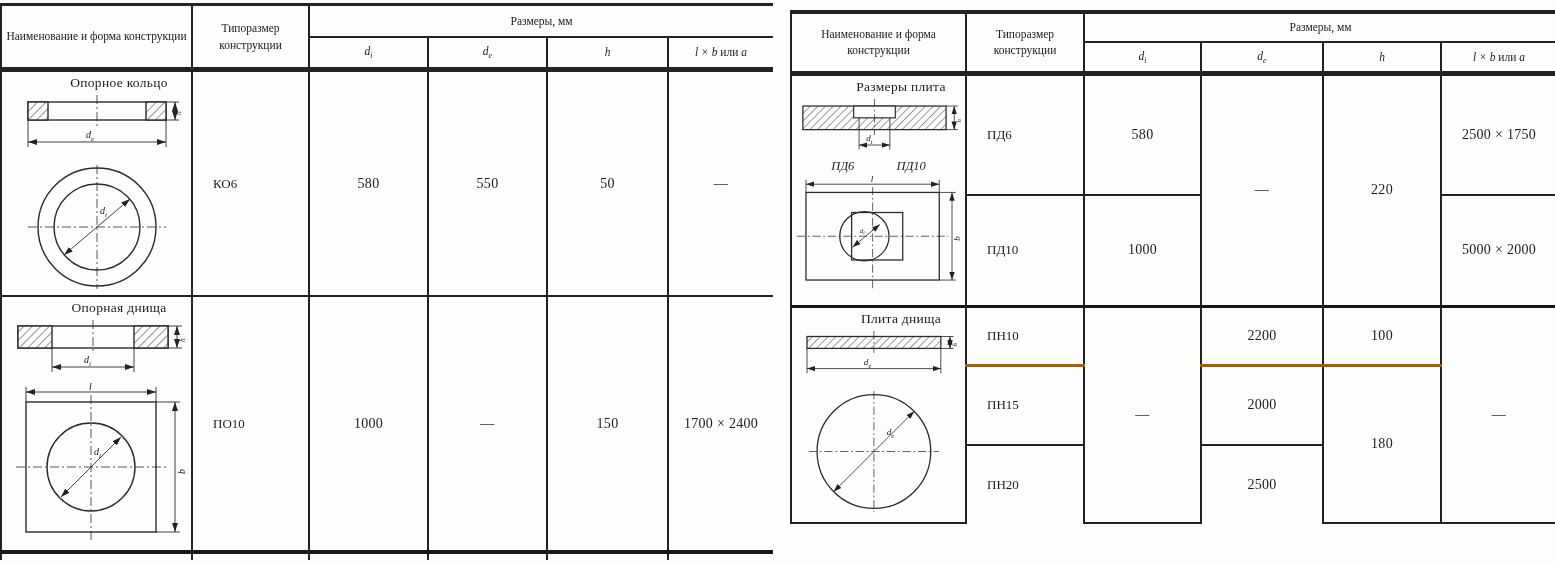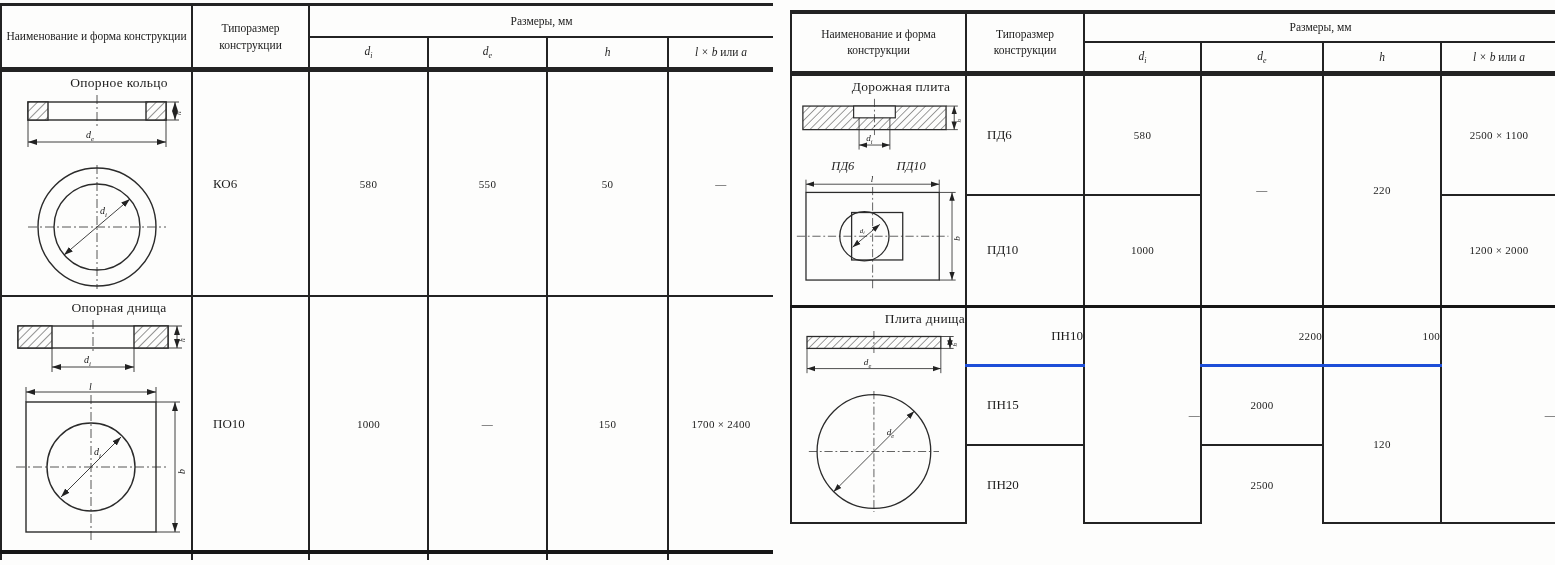--- a/index.html
+++ b/index.html
@@ -14,28 +14,28 @@
     vertical-align:middle; font-weight:normal; overflow:hidden;
   }
   #ltable { left:0;  top:3px;  width:772px; }
   #rtable { left:790px; top:10px; width:765px; }
   #ltable thead tr.hr1 th { border-top-width:3px; }
   #rtable thead tr.hr1 th { border-top-width:4px; }
   .tbl thead th { font-size:11.5px; line-height:1.4; }
   .tbl th.hb { border-bottom-width:5px; }
   .it { font-style:italic; }
   .tbl sub { font-size:8px; font-style:italic; }
-  td.val { font-size:11px; letter-spacing:0.3px; }
+  td.val { font-size:14px; letter-spacing:0.3px; }
   td.typ { font-size:13px; text-align:left; padding-left:20px; }
   td.namec { vertical-align:top; }
   .sectitle { font-size:13.5px; letter-spacing:0.3px; margin-top:3px;padding-left:45px; }
   .ne { border-right:none !important; }
   #ltable tr.sliver td { border-top:4px solid #161616; border-bottom:none; }
-  #rtable tr.secsep td { border-top-width:3px; border-top-color:#161616;text-align:right; }
-  #rtable td.bb3 { border-bottom:3px solid #1d4ed8; }
+  #rtable tr.secsep td { border-top-width:3px; border-top-color:#161616; }
+  #rtable td.bb3 { border-bottom:3px solid #a16207; }
   #rtable tr.lastrow td { border-bottom:none;font-family:Liberation Serif, serif; }
   svg.draw { display:block; margin:2px auto 0 auto; }
   .ol  { stroke:#2b2b2b; stroke-width:1.4; fill:none; }
   .hf  { stroke:#2b2b2b; stroke-width:1.4; fill:url(#hp); }
   .wf  { stroke:#2b2b2b; stroke-width:1.3; fill:#fdfdfc; }
   .cl  { stroke:#2b2b2b; stroke-width:0.8; stroke-dasharray:9 3 2 3; fill:none; }
   .dl  { stroke:#2b2b2b; stroke-width:0.9; fill:none; }
   text.dlb { font:italic 10px "Liberation Serif", serif; fill:#1c1c1c; }
   text.dlbs { font:italic 7.5px "Liberation Serif", serif; fill:#1c1c1c; }
   .variants { display:flex; justify-content:center; gap:42px;
@@ -184,21 +184,21 @@
       <th class="hb"><span class="it">d</span><sub>i</sub></th>
       <th class="hb"><span class="it">d</span><sub>e</sub></th>
       <th class="hb"><span class="it">h</span></th>
       <th class="hb ne"><span class="it">l × b</span> <span>или</span> <span class="it">a</span></th>
     </tr>
   </thead>
   <tbody>
 
     <tr style="height:122px">
       <td class="namec" rowspan="2">
-        <div class="sectitle">Дорожная плита</div>
+        <div class="sectitle">Размеры плита</div>
         <svg class="draw" width="168" height="58" viewBox="0 0 184 64">
           <rect class="hf" x="8" y="10" width="158" height="26"></rect>
           <rect class="wf" x="64" y="10" width="46" height="13"></rect>
           <line class="cl" x1="87" y1="2" x2="87" y2="42"></line>
           <line class="dl" x1="166" y1="10" x2="179" y2="10"></line>
           <line class="dl" x1="166" y1="36" x2="179" y2="36"></line>
           <line class="dl" x1="175" y1="10" x2="175" y2="36" marker-start="url(#arr)" marker-end="url(#arr)"></line>
           <text class="dlbs" x="0" y="0" transform="translate(183,28) rotate(-90)">h</text>
           <line class="dl" x1="70" y1="23" x2="70" y2="58"></line>
           <line class="dl" x1="104" y1="23" x2="104" y2="58"></line>
@@ -224,27 +224,27 @@
           <line class="dl" x1="158" y1="18" x2="176" y2="18"></line>
           <line class="dl" x1="158" y1="114" x2="176" y2="114"></line>
           <line class="dl" x1="172" y1="18" x2="172" y2="114" marker-start="url(#arr)" marker-end="url(#arr)"></line>
           <text class="dlb" x="0" y="0" transform="translate(181,71) rotate(-90)">b</text>
         </svg>
       </td>
       <td class="typ">ПД6</td>
       <td class="val">580</td>
       <td class="val" rowspan="2">—</td>
       <td class="val" rowspan="2">220</td>
-      <td class="val ne">2500 × 1100</td>
+      <td class="val ne">2500 × 1750</td>
     </tr>
 
     <tr style="height:111px">
       <td class="typ">ПД10</td>
       <td class="val">1000</td>
-      <td class="val ne">1200 × 2000</td>
+      <td class="val ne">5000 × 2000</td>
     </tr>
 
     <tr class="secsep" style="height:59px">
       <td class="namec" rowspan="3">
         <div class="sectitle">Плита днища</div>
         <svg class="draw" width="165" height="48" viewBox="0 0 180 52">
           <rect class="hf" x="12" y="8" width="146" height="13"></rect>
           <line class="cl" x1="85" y1="2" x2="85" y2="26"></line>
           <line class="dl" x1="12" y1="21" x2="12" y2="48"></line>
           <line class="dl" x1="158" y1="21" x2="158" y2="48"></line>
@@ -266,21 +266,21 @@
       <td class="typ bb3">ПН10</td>
       <td class="val" rowspan="3">—</td>
       <td class="val bb3">2200</td>
       <td class="val bb3">100</td>
       <td class="val ne" rowspan="3">—</td>
     </tr>
 
     <tr style="height:80px">
       <td class="typ">ПН15</td>
       <td class="val">2000</td>
-      <td class="val" rowspan="2">120</td>
+      <td class="val" rowspan="2">180</td>
     </tr>
 
     <tr class="lastrow" style="height:78px">
       <td class="typ">ПН20</td>
       <td class="val">2500</td>
     </tr>
   </tbody>
 </table>
 
 </body></html>

